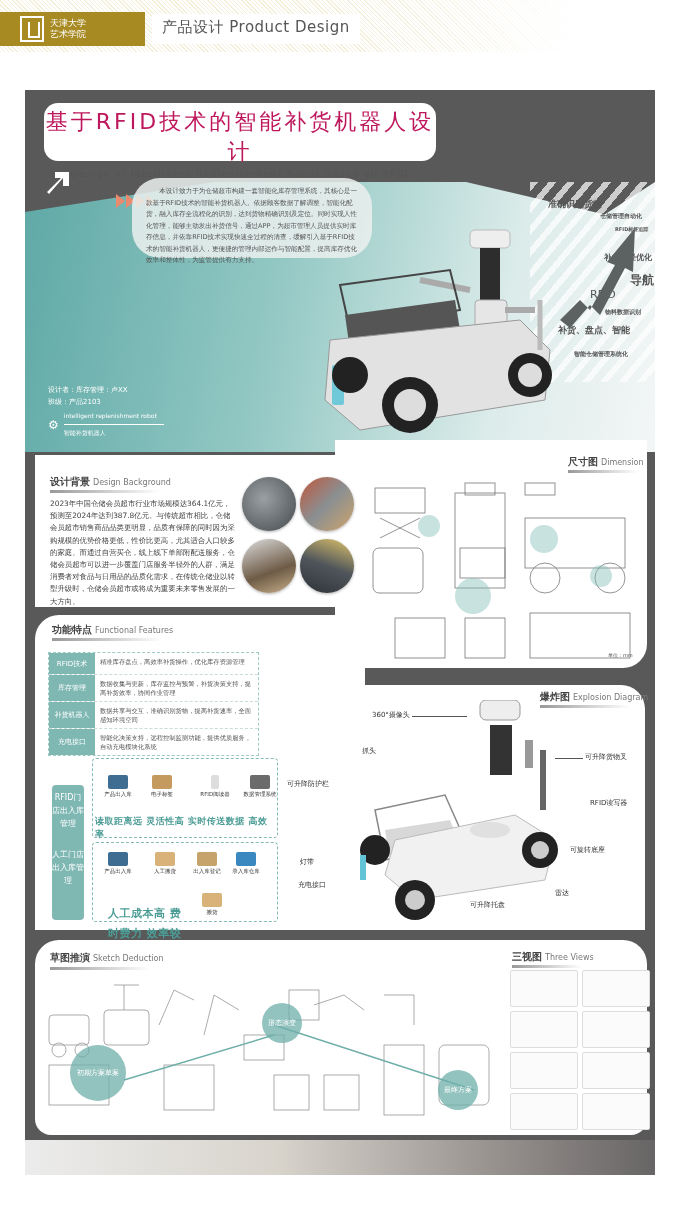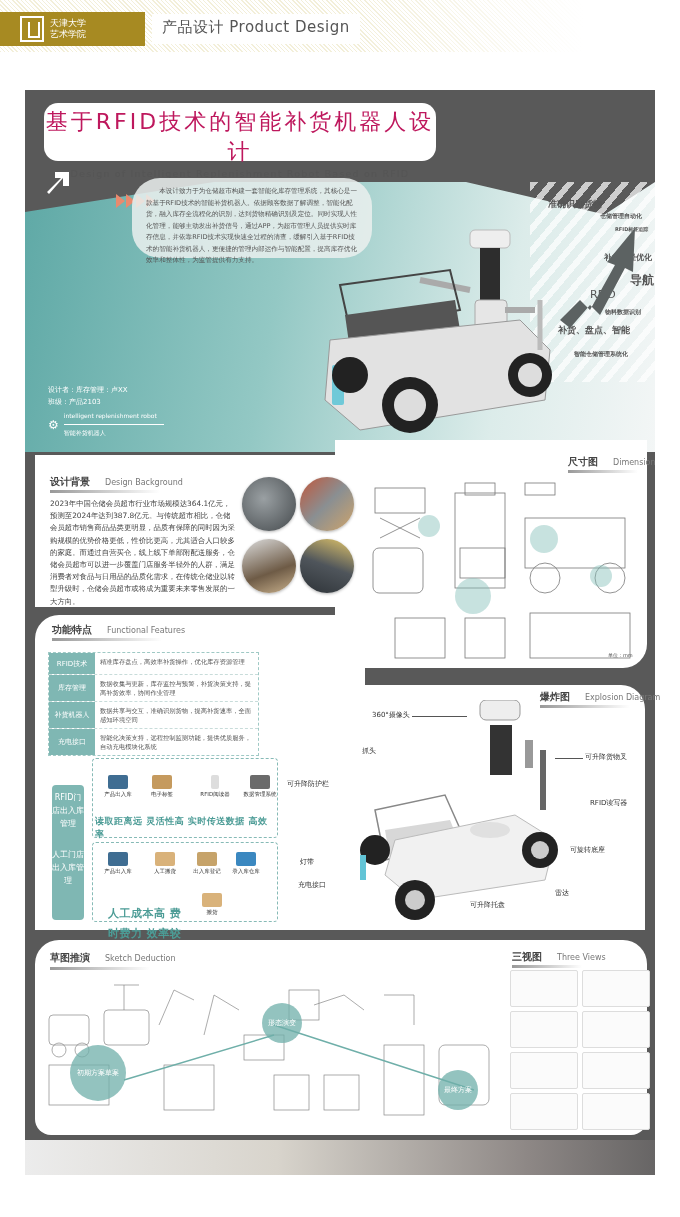--- a/index.html
+++ b/index.html
@@ -21,21 +21,21 @@
 .arrow-icon{position:absolute;left:45px;top:168px;width:28px;height:28px}
 .chev{position:absolute;left:116px;top:194px;display:flex;gap:1px}
 .chev span{width:0;height:0;border-top:7px solid transparent;border-bottom:7px solid transparent;border-left:9px solid #e98a6e}
 .intro{position:absolute;left:132px;top:178px;width:240px;height:80px;background:rgba(235,240,239,.85);border-radius:28px;padding:8px 14px;font-size:6.6px;line-height:11.5px;color:#555;text-indent:2em}
 .meta{position:absolute;left:48px;top:384px;color:#fff;font-size:7px;line-height:12px}
 .meta .hr{width:100px;border-top:1px solid #fff;margin:2px 0}
 .kw{position:absolute;color:#555;font-weight:bold;white-space:nowrap}
 .robot-hero{position:absolute;left:320px;top:200px;width:240px;height:240px}
 .card-white{position:absolute;background:#fff}
 .sec-title{position:absolute;font-size:10px;font-weight:bold;color:#444;white-space:nowrap}
-.sec-title .en{font-weight:normal;font-size:8px;color:#777;margin-left:15px}
+.sec-title .en{font-weight:normal;font-size:8px;color:#777;margin-left:3px}
 .sec-bar{position:absolute;height:3px;background:linear-gradient(90deg,#999,rgba(200,200,200,0))}
 .bg-text{position:absolute;left:50px;top:498px;width:186px;font-size:7.4px;line-height:12.2px;color:#444}
 .circle-photo{position:absolute;width:54px;height:54px;border-radius:50%;overflow:hidden;box-shadow:0 1px 3px rgba(0,0,0,.3)}
 .dim-area{position:absolute;left:365px;top:478px;width:280px;height:182px}
 .teal-dot{position:absolute;border-radius:50%;background:rgba(130,190,185,.45)}
 .feat-table{position:absolute;left:48px;top:652px;width:211px;border:1px dashed #9fc9c5}
 .feat-row{display:flex;border-bottom:1px dashed #c8dcda;min-height:22px}
 .feat-row:last-child{border-bottom:none}
 .feat-k{width:46px;background:#7fb7b3;color:#fff;font-size:7px;display:flex;align-items:center;justify-content:center;text-align:center}
 .feat-v{flex:1;font-size:6.3px;color:#555;padding:4px 5px;line-height:9px}

